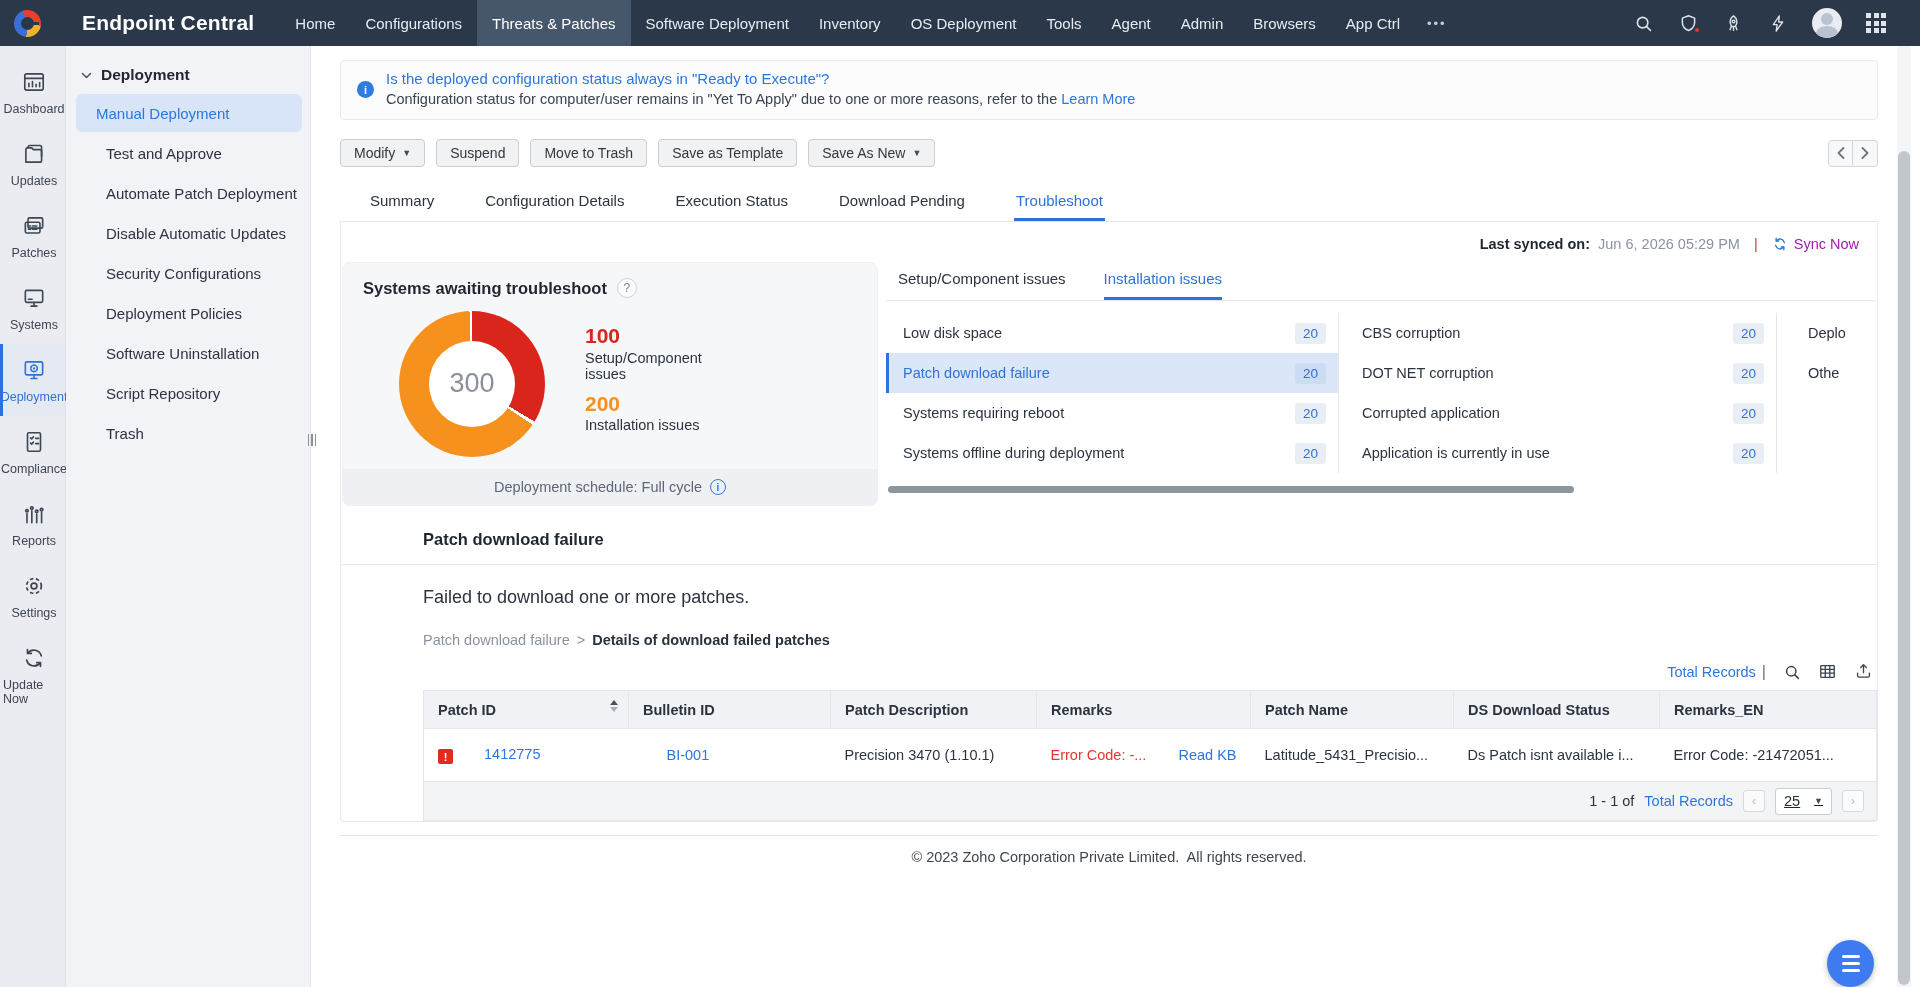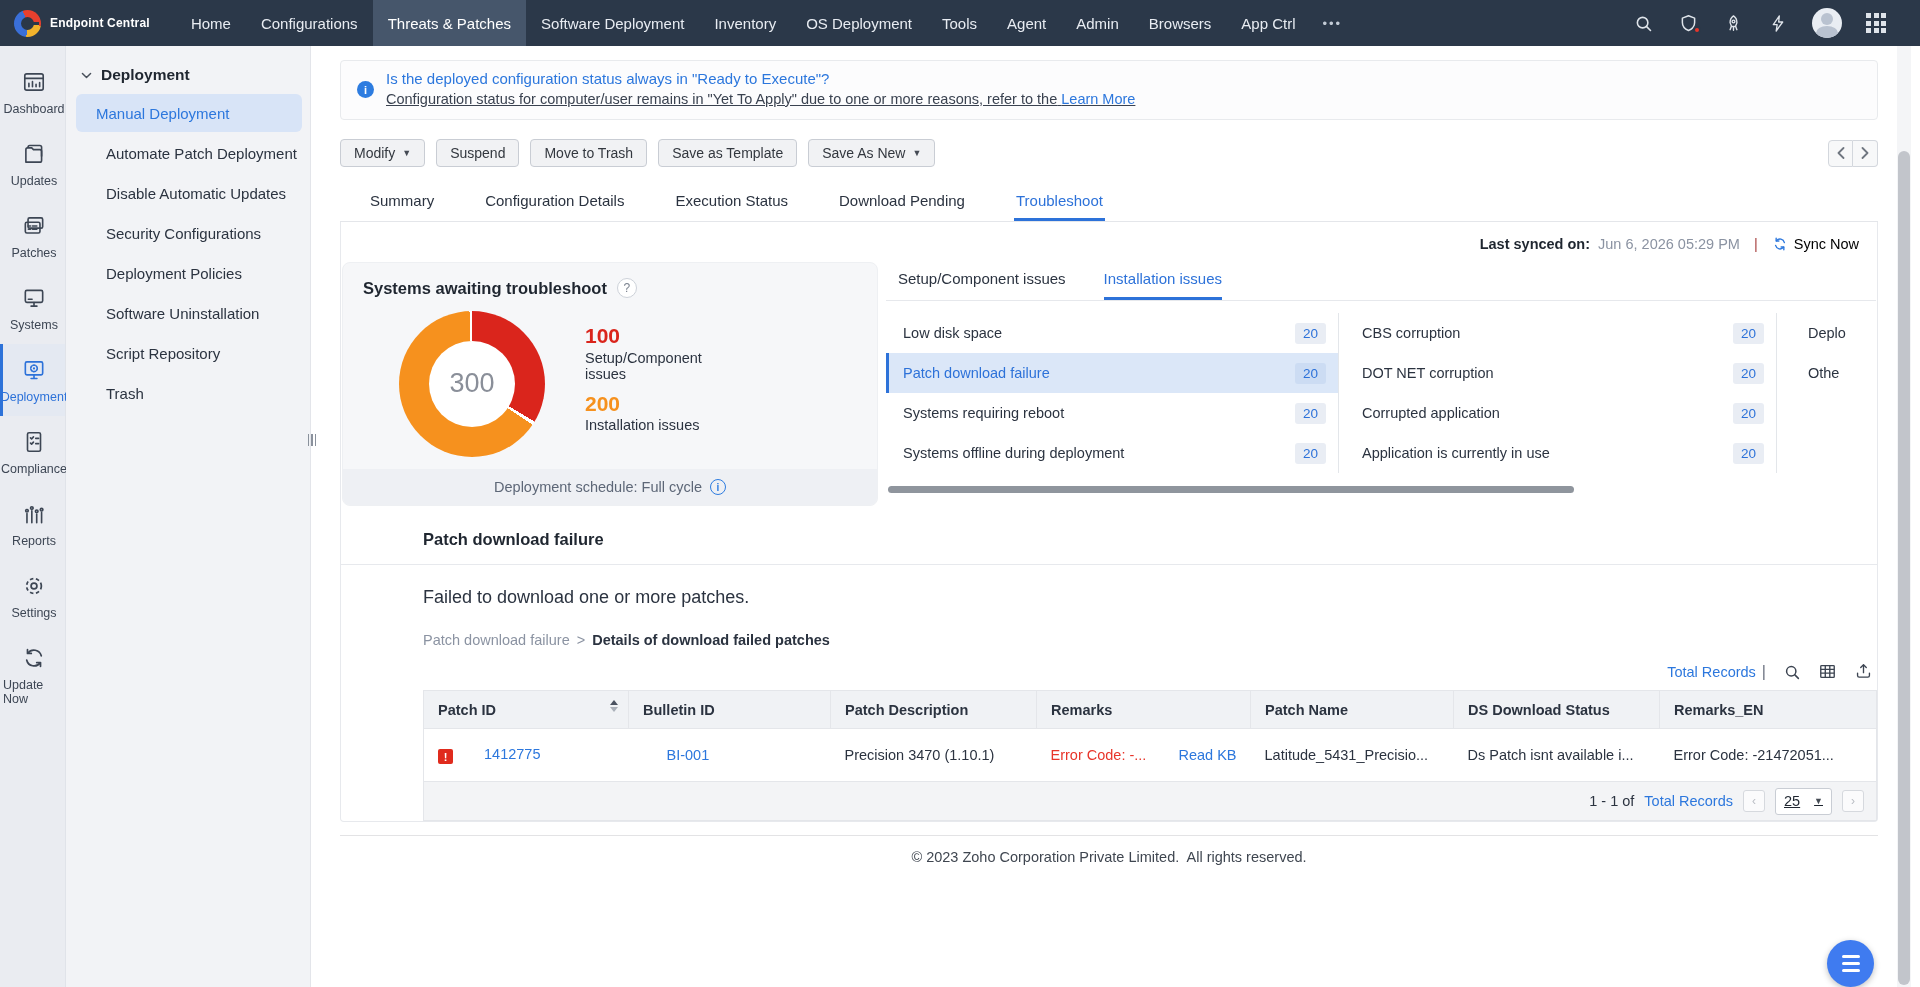--- a/index.html
+++ b/index.html
@@ -8,21 +8,21 @@
   svg { display:block; }
 
   
   .navbar { height:46px; background:#2b3849; display:flex; align-items:center; padding-left:14px; }
   .brand { display:flex; align-items:center; gap:9px; margin-right:26px; }
   .logo { width:27px; height:27px; border-radius:50%;
           background:conic-gradient(from -20deg,#e8402e 0 120deg,#f2b32c 120deg 205deg,#3a6fd8 205deg 360deg);
           position:relative; }
   .logo::after { content:""; position:absolute; inset:7px; border-radius:50%; background:#2b3849; }
   .logo::before { content:""; position:absolute; left:12px; top:12px; width:13px; height:3px; background:#2b3849; z-index:2; }
-  .brand-name { color:#fff; font-size:12px; font-weight:bold; letter-spacing:.2px; }
+  .brand-name { color:#fff; font-size:21px; font-weight:bold; letter-spacing:.2px;margin-left:32px; }
   .nav-items { display:flex; height:46px; align-items:stretch; }
   .nav-item { color:#e8ecf2; font-size:15px; padding:0 15px; display:flex; align-items:center; cursor:pointer; }
   .nav-item.active { background:#46566b; color:#fff; }
   .nav-dots { color:#c3cbd6; font-size:13px; letter-spacing:2px; padding:0 12px; display:flex; align-items:center; }
   .nav-right { margin-left:auto; display:flex; align-items:center; gap:24px; padding-right:34px; color:#dfe4ea; }
   .nav-ic { position:relative; cursor:pointer; }
   .badge-dot { position:absolute; right:-2px; bottom:0; width:8px; height:8px; border-radius:50%; background:#e8352a; border:2px solid #2b3849; }
   .avatar { width:30px; height:30px; border-radius:50%; background:#e9edf3; position:relative; overflow:hidden; }
   .avatar::before { content:""; position:absolute; top:5px; left:9px; width:12px; height:12px; border-radius:50%; background:#b9c2d0; }
   .avatar::after { content:""; position:absolute; top:18px; left:4px; width:22px; height:14px; border-radius:50%; background:#b9c2d0; }
@@ -45,41 +45,41 @@
   .tree-item.active { background:#d8e4f7; color:#2c77dd; padding-left:20px; }
   .grip { position:absolute; right:-6px; top:388px; display:flex; gap:2px; z-index:5; }
   .grip i { width:1.5px; height:12px; background:#8a919c; }
 
   
   .main { flex:1; padding:14px 42px 0 29px; min-width:0; position:relative; }
 
   .banner { border:1px solid #e8eaed; background:#fcfcfd; border-radius:4px; padding:9px 16px; display:flex; gap:12px; align-items:flex-start; height:60px; }
   .info-badge { width:17px; height:17px; border-radius:50%; background:#2d7ce0; color:#fff; font-size:11px; font-weight:bold; display:flex; align-items:center; justify-content:center; margin-top:11px; flex:none; }
   .banner-title { color:#2c77dd; font-size:15px; margin-bottom:4px; }
-  .banner-body { color:#3a4250; font-size:14.5px;text-decoration:underline; }
+  .banner-body { color:#3a4250; font-size:14.5px; }
   .link { color:#2c77dd; cursor:pointer; text-decoration:none; }
 
   .toolbar { margin-top:19px; display:flex; align-items:center; gap:11px; }
   .btn { background:#f1f2f4; border:1px solid #c9cdd4; border-radius:4px; height:28px; padding:0 13px; font-size:14px; color:#33383f; display:flex; align-items:center; gap:7px; cursor:pointer; font-family:inherit; }
   .caret { font-size:9px; color:#454b54; }
   .pager-pair { margin-left:auto; display:flex; }
   .pg-chev { width:25px; height:27px; border:1px solid #d3d7dd; background:#f7f8f9; display:flex; align-items:center; justify-content:center; cursor:pointer; color:#6f7680; }
   .pg-chev:first-child { border-radius:4px 0 0 4px; }
   .pg-chev:last-child { border-radius:0 4px 4px 0; border-left:none; }
 
   .tabs { margin-top:20px; display:flex; gap:47px; border-bottom:1px solid #e4e6ea; padding-left:28px; }
   .tab { font-size:15px; color:#2b3340; padding:5px 2px 9px; cursor:pointer; border-bottom:3px solid transparent; }
   .tab.active { color:#2d72d9; border-bottom-color:#2d72d9; }
 
   .card { border:1px solid #e7e9ed; border-top:none; border-radius:0 0 4px 4px; }
   .sync-row { display:flex; justify-content:flex-end; align-items:center; gap:8px; padding:14px 18px 8px; font-size:14.5px; }
   .sync-label { font-weight:bold; color:#1f2630; }
   .sync-time { color:#8b93a2; }
   .sync-pipe { color:#a94442; padding:0 6px; }
-  .sync-link { display:flex; align-items:flex-start; gap:6px; color:#000000; font-size:14.5px; cursor:pointer; }
+  .sync-link { display:flex; align-items:flex-start; gap:6px; color:#a21caf; font-size:14.5px; cursor:pointer; }
 
   .panels { display:flex; gap:8px; padding:2px 1px 0 1px; height:246px; }
   .ts-panel { width:536px; flex:none; background:#f6f7f9; border:1px solid #eef0f3; border-radius:8px; display:flex; flex-direction:column; overflow:hidden; }
   .ts-title-row { display:flex; align-items:center; gap:10px; padding:15px 20px 0; }
   .ts-title { font-size:16.5px; font-weight:bold; color:#1f2630; }
   .help-badge { width:20px; height:20px; border-radius:50%; border:1px solid #cdd2d9; background:#fff; color:#7a828e; font-size:12px; display:flex; align-items:center; justify-content:center; cursor:pointer; }
   .ts-body { flex:1; display:flex; align-items:center; gap:40px; padding:0 10px 0 56px; }
   .donut { width:146px; height:146px; border-radius:50%; position:relative; flex:none;
            background:conic-gradient(#da251c 0 121deg,#fff 121deg 124deg,#f6911e 124deg 358deg,#fff 358deg 360deg); }
   .donut-hole { position:absolute; inset:30px; border-radius:50%; background:#fff; display:flex; align-items:center; justify-content:center; font-size:27px; color:#8a8f99; }
@@ -308,20 +308,21 @@
   <aside class="tree">
     <div class="tree-header">
       <span>
           <svg width="13" height="13" viewBox="0 0 16 16" fill="none" stroke="#49505b" stroke-width="1.8" stroke-linecap="round" stroke-linejoin="round">
             <path d="M3 5.5l5 5 5-5"></path>
           </svg>
         </span>
       <span>Deployment</span>
     </div>
     <div class="tree-item active">Manual Deployment</div>
+    <div class="tree-item">Test and Approve</div>
     <div class="tree-item">Automate Patch Deployment</div>
     <div class="tree-item">Disable Automatic Updates</div>
     <div class="tree-item">Security Configurations</div>
     <div class="tree-item">Deployment Policies</div>
     <div class="tree-item">Software Uninstallation</div>
     <div class="tree-item">Script Repository</div>
     <div class="tree-item">Trash</div>
     <div class="grip">
         <i></i>
         <i></i>

